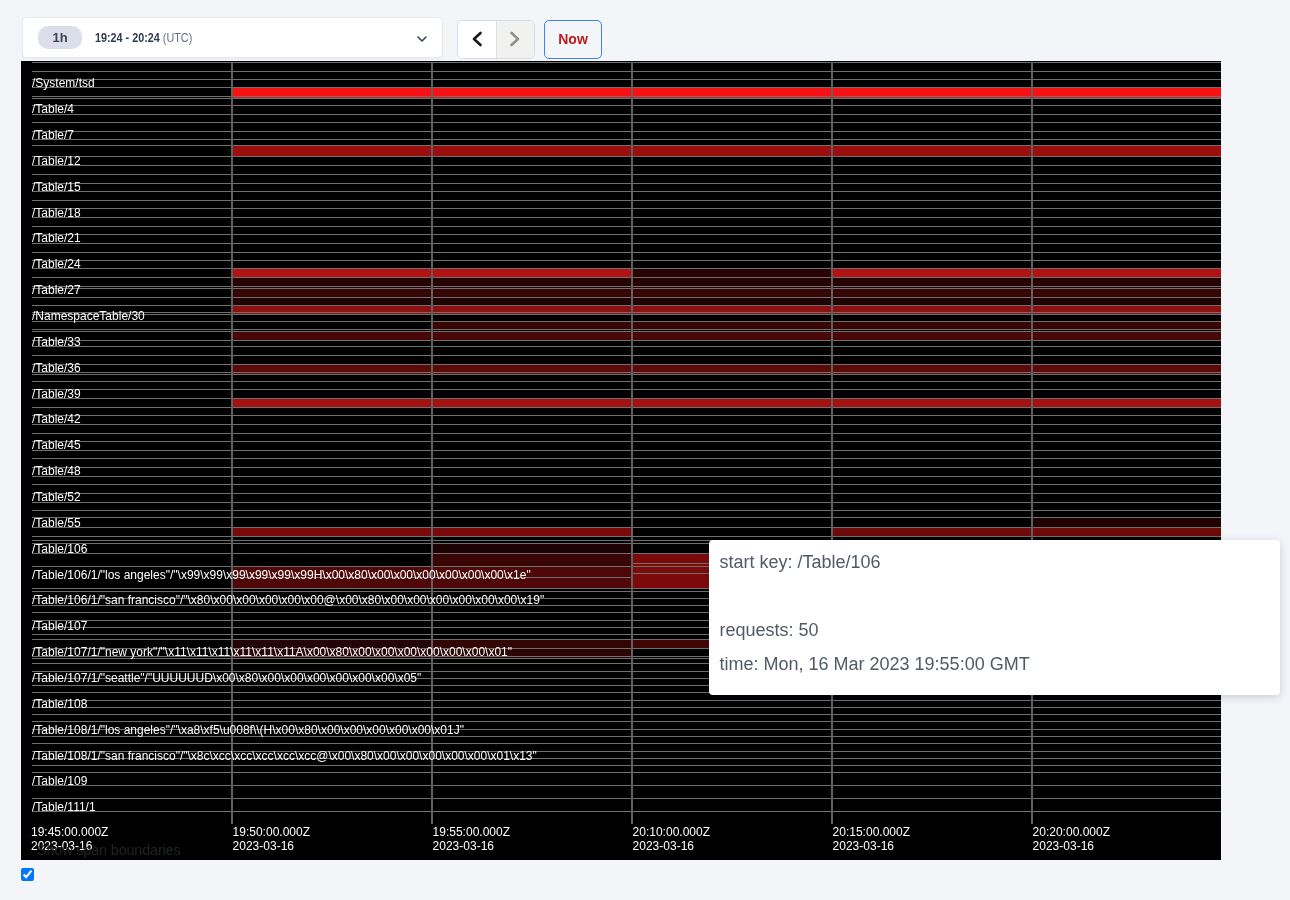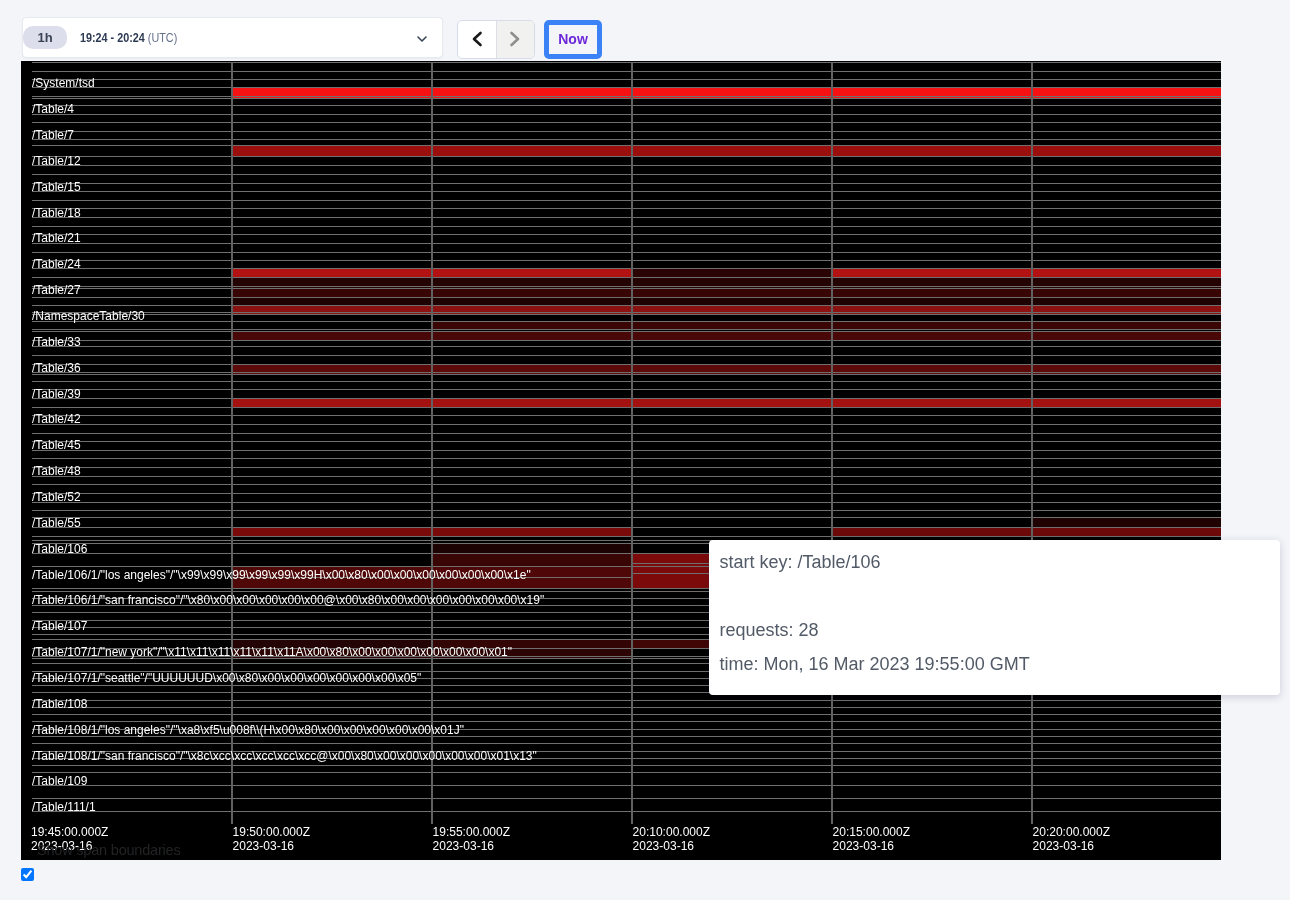--- a/index.html
+++ b/index.html
@@ -4,38 +4,38 @@
 <style>
   * { margin: 0; padding: 0; box-sizing: border-box; }
   html, body { width: 1290px; height: 900px; background: #f4f5f9;
     font-family: "Liberation Sans", sans-serif; position: relative; overflow: hidden; }
   .abs { position: absolute; }
 
   
   #dd { left: 22px; top: 17px; width: 421px; height: 41px; background: #ffffff;
     border: 1px solid #e7e9f0; border-radius: 4px; box-shadow: 0 1px 2px rgba(50,60,90,.06);
     display: flex; align-items: center; }
-  #dd .badge { width: 44px; height: 23px; background: #dcdfeb;
+  #dd .badge { margin-left: 15px; width: 44px; height: 23px; background: #dcdfeb;
     border-radius: 10px; display: flex; align-items: center; justify-content: center;
     font-size: 13px; font-weight: bold; color: #394455; }
   #dd .rng { margin-left: 13px; font-size: 13.5px; white-space: nowrap;
     transform: scaleX(0.80); transform-origin: left center; }
   #dd .rng b { color: #2c3a52; font-weight: bold; }
   #dd .rng span { color: #64708c; font-weight: normal; }
   #dd svg.chev { position: absolute; right: 14px; top: 15px; }
 
   
   #nav { left: 456.5px; top: 20px; width: 78px; height: 38.5px;
     border: 1px solid #d8dcea; border-radius: 5px; background: #ffffff;
     display: flex; overflow: hidden; }
   #nav .b { width: 50%; display: flex; align-items: center; justify-content: center; }
   #nav .b.dis { background: #f1f1f0; border-left: 1px solid #dcdfe8; }
 
   #nowbtn { left: 544px; top: 20px; width: 58px; height: 38.5px;
-    border: 5px solid #3b82f6; border-radius: 5px; color: #6d28d9;
+    border: 1px solid #3b82f6; border-radius: 5px; color: #b91c1c;
     font-size: 14px; font-weight: bold; display: flex; align-items: center;
     justify-content: center; background: transparent; }
 
   #chart { left: 21px; top: 61px; width: 1200px; height: 572px; text-align: right; }
 
   
   #tip { left: 708.5px; top: 540px; width: 571.5px; height: 154.5px; background: #ffffff;
     border-radius: 4px; box-shadow: 0 2px 8px rgba(20,30,60,.18); color: #515a66;
     font-size: 18px; }
   #tip div { position: absolute; left: 11px; white-space: nowrap; }
@@ -138,18 +138,18 @@
 <text x="811.6" y="774.5">20:15:00.000Z</text>
 <text x="811.6" y="789">2023-03-16</text>
 <text x="1011.6" y="774.5">20:20:00.000Z</text>
 <text x="1011.6" y="789">2023-03-16</text>
 </g>
 </svg>
   </div>
 
   <div id="tip" class="abs">
     <div style="top:12px">start key: /Table/106</div>
-    <div style="top:79.5px">requests: 28</div>
+    <div style="top:79.5px">requests: 50</div>
     <div style="top:113.5px">time: Mon, 16 Mar 2023 19:55:00 GMT</div>
   </div>
 
   <input id="cbx" class="abs" type="checkbox" checked="" style="">
   <div id="cbl" class="abs">Show span boundaries</div>
 
 </body></html>

